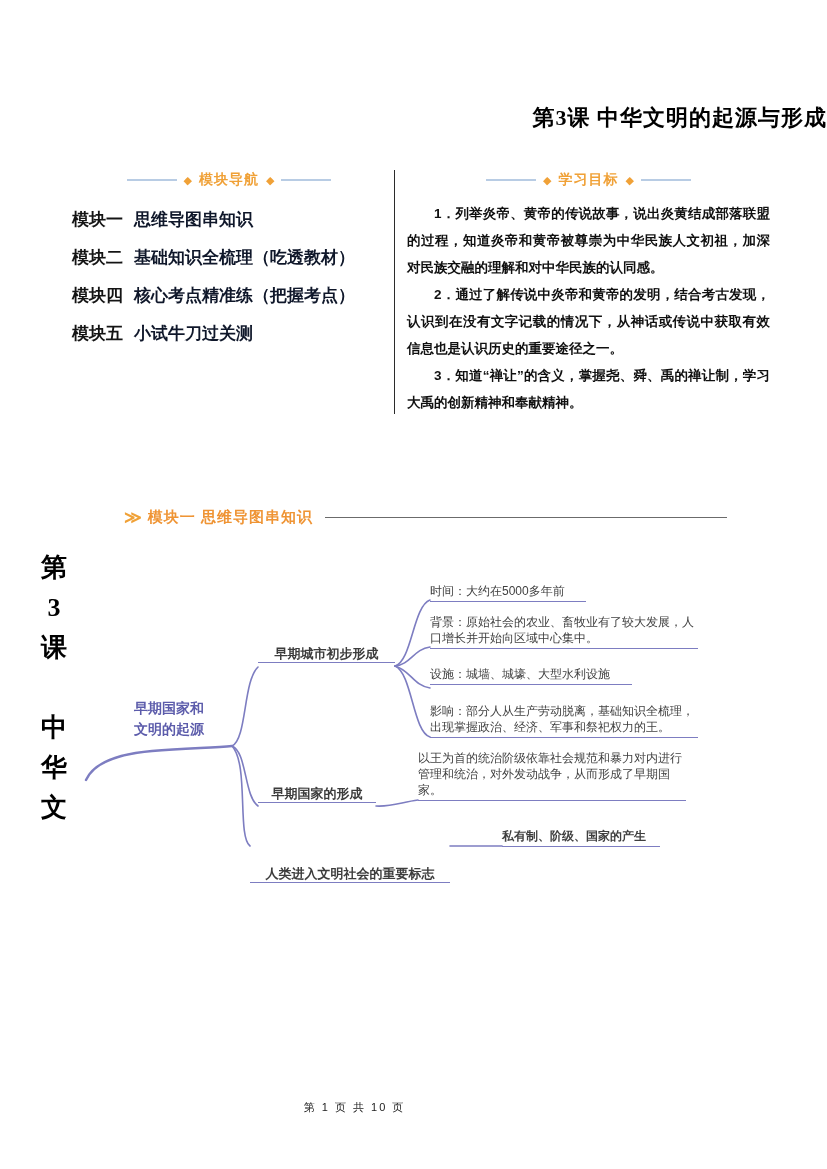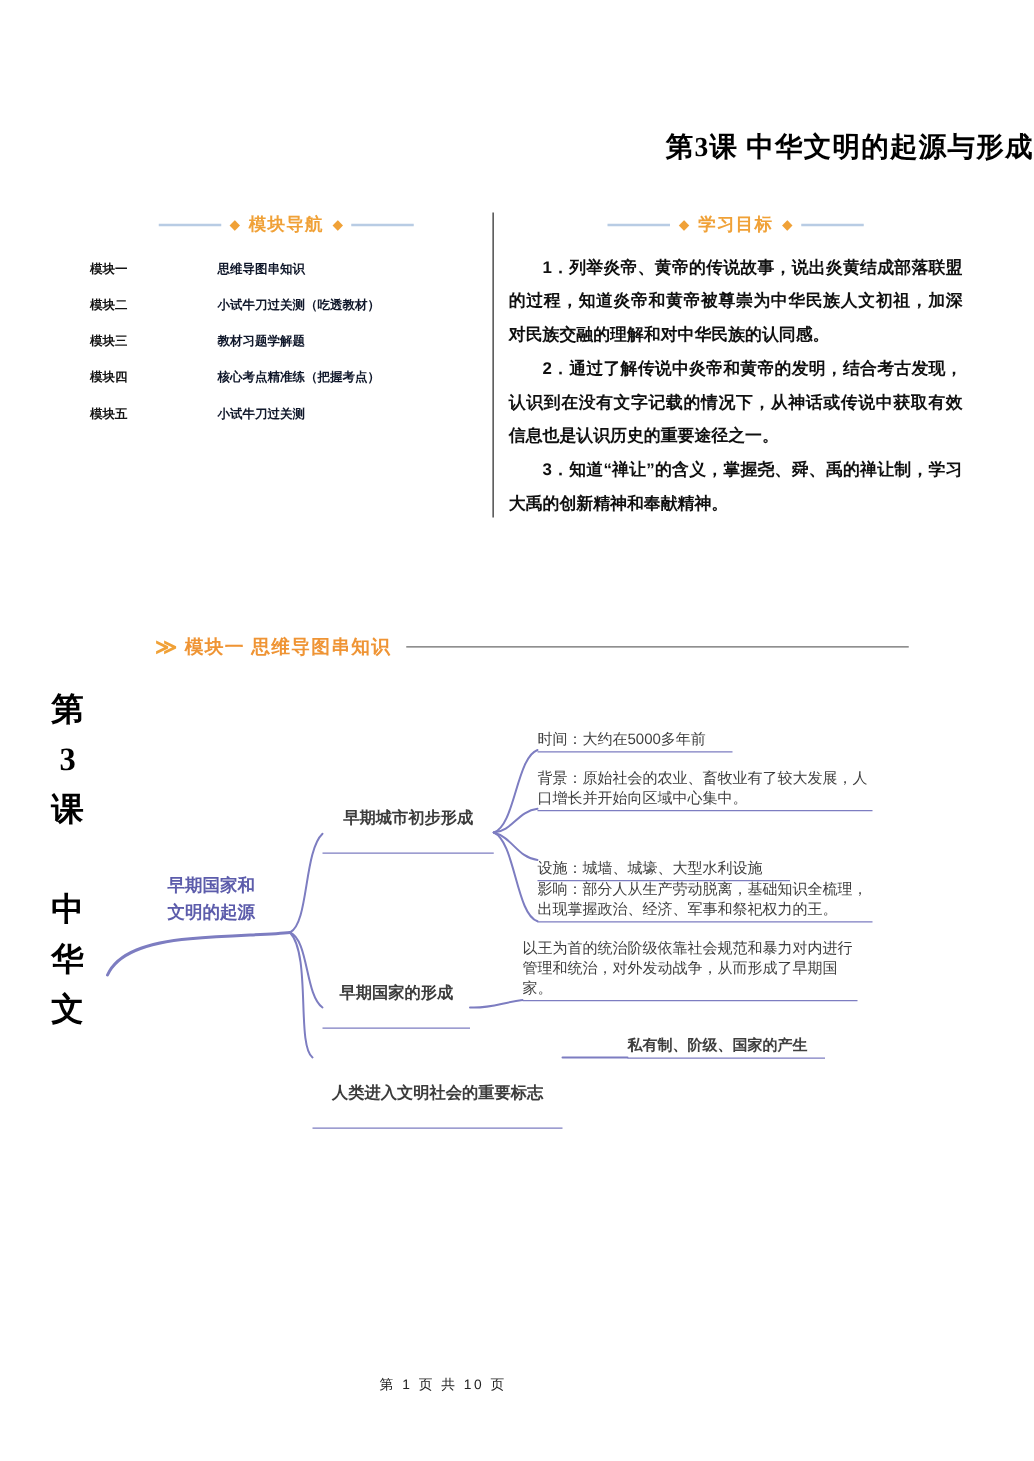--- a/index.html
+++ b/index.html
@@ -27,21 +27,21 @@
   .vdivider{width:1px;background:#2b2b2b;margin:2px 0;}
   .col-right{flex:1;padding-left:12px;}
   .col-header{
     display:flex;align-items:center;justify-content:center;
     gap:7px;height:24px;margin-bottom:8px;
   }
   .hline{display:inline-block;width:50px;height:2px;background:#b8cce4;}
   .diamond{color:#f0a137;font-size:11px;line-height:1;}
   .col-header-text{color:#f0a137;font-size:14px;font-weight:700;letter-spacing:1px;}
   .nav-list{padding:8px 0 0 8px;}
-  .nav-item{display:flex;margin-bottom:15px;font-size:10px;gap:40px;}
+  .nav-item{display:flex;margin-bottom:15px;font-size:17px;}
   .nav-label{font-weight:700;color:#141414;width:62px;flex:none;}
   .nav-text{font-weight:600;color:#0f172a;}
   .obj-p{
     margin:0;font-size:13.5px;font-weight:600;color:#101010;
     line-height:27px;text-align:justify;text-indent:2em;
   }
   
   .section-header{
     position:absolute;top:508px;left:124px;width:660px;
     display:flex;align-items:center;
@@ -60,34 +60,34 @@
   }
   .mm-branch{
     position:absolute;left:103px;top:158px;width:132px;
     color:#5c5cab;font-size:14px;font-weight:700;
     line-height:21px;white-space:pre-line;text-align:center;
   }
   .mm-node{
     position:absolute;
     font-size:13px;font-weight:700;color:#3c3c3c;
     line-height:16px;text-align:center;
-    padding-bottom:20px;border-bottom:1.6px solid #7d7dc1;
+    padding-bottom:0;border-bottom:1.6px solid #7d7dc1;
   }
   .mm-sub1{left:258px;top:106px;width:137px;}
   .mm-sub2{left:258px;top:246px;width:118px;}
   .mm-sub3{left:250px;top:286px;width:200px;margin-top:40px;}
   .mm-leaf{
     position:absolute;
     font-size:12px;font-weight:500;color:#3f3f3f;
     line-height:16px;text-align:left;
     padding-bottom:2px;border-bottom:1.4px solid #7d7dc1;
   }
   .mm-leaf1{left:430px;top:43px;width:156px;}
   .mm-leaf2{left:430px;top:74px;width:268px;}
-  .mm-leaf3{left:430px;top:146px;width:202px;}
+  .mm-leaf3{left:430px;top:126px;width:202px;}
   .mm-leaf4{left:430px;top:163px;width:268px;}
   .mm-leaf5{left:418px;top:210px;width:268px;}
   .mm-leaf6{left:502px;top:288px;width:158px;font-weight:600;}
   
   .footer{
     position:absolute;top:1100px;left:0;width:709px;
     text-align:center;font-size:11px;color:#222;letter-spacing:2px;
   }
 </style>
 </head>
@@ -107,25 +107,21 @@
         <span class="diamond">◆</span>
         <span class="hline"></span>
       </div>
       <div class="nav-list">
         <div class="nav-item">
           <span class="nav-label">模块一</span>
           <span class="nav-text">思维导图串知识</span>
         </div>
         <div class="nav-item">
           <span class="nav-label">模块二</span>
-          <span class="nav-text">小试牛刀过关测（吃透教材）</span>
-        </div>
-        <div class="nav-item">
-          <span class="nav-label">模块三</span>
-          <span class="nav-text">教材习题学解题</span>
+          <span class="nav-text">基础知识全梳理（吃透教材）</span>
         </div>
         <div class="nav-item">
           <span class="nav-label">模块四</span>
           <span class="nav-text">核心考点精准练（把握考点）</span>
         </div>
         <div class="nav-item">
           <span class="nav-label">模块五</span>
           <span class="nav-text">小试牛刀过关测</span>
         </div>
       </div>

